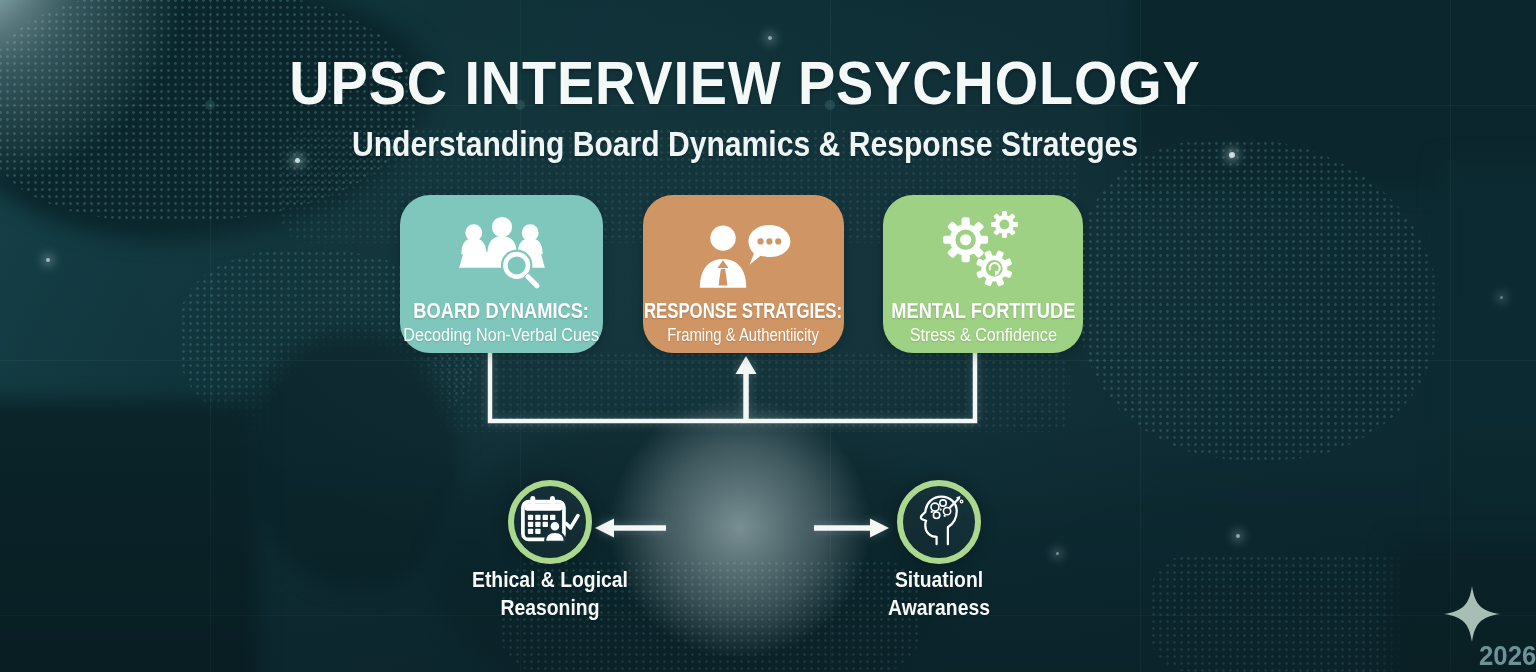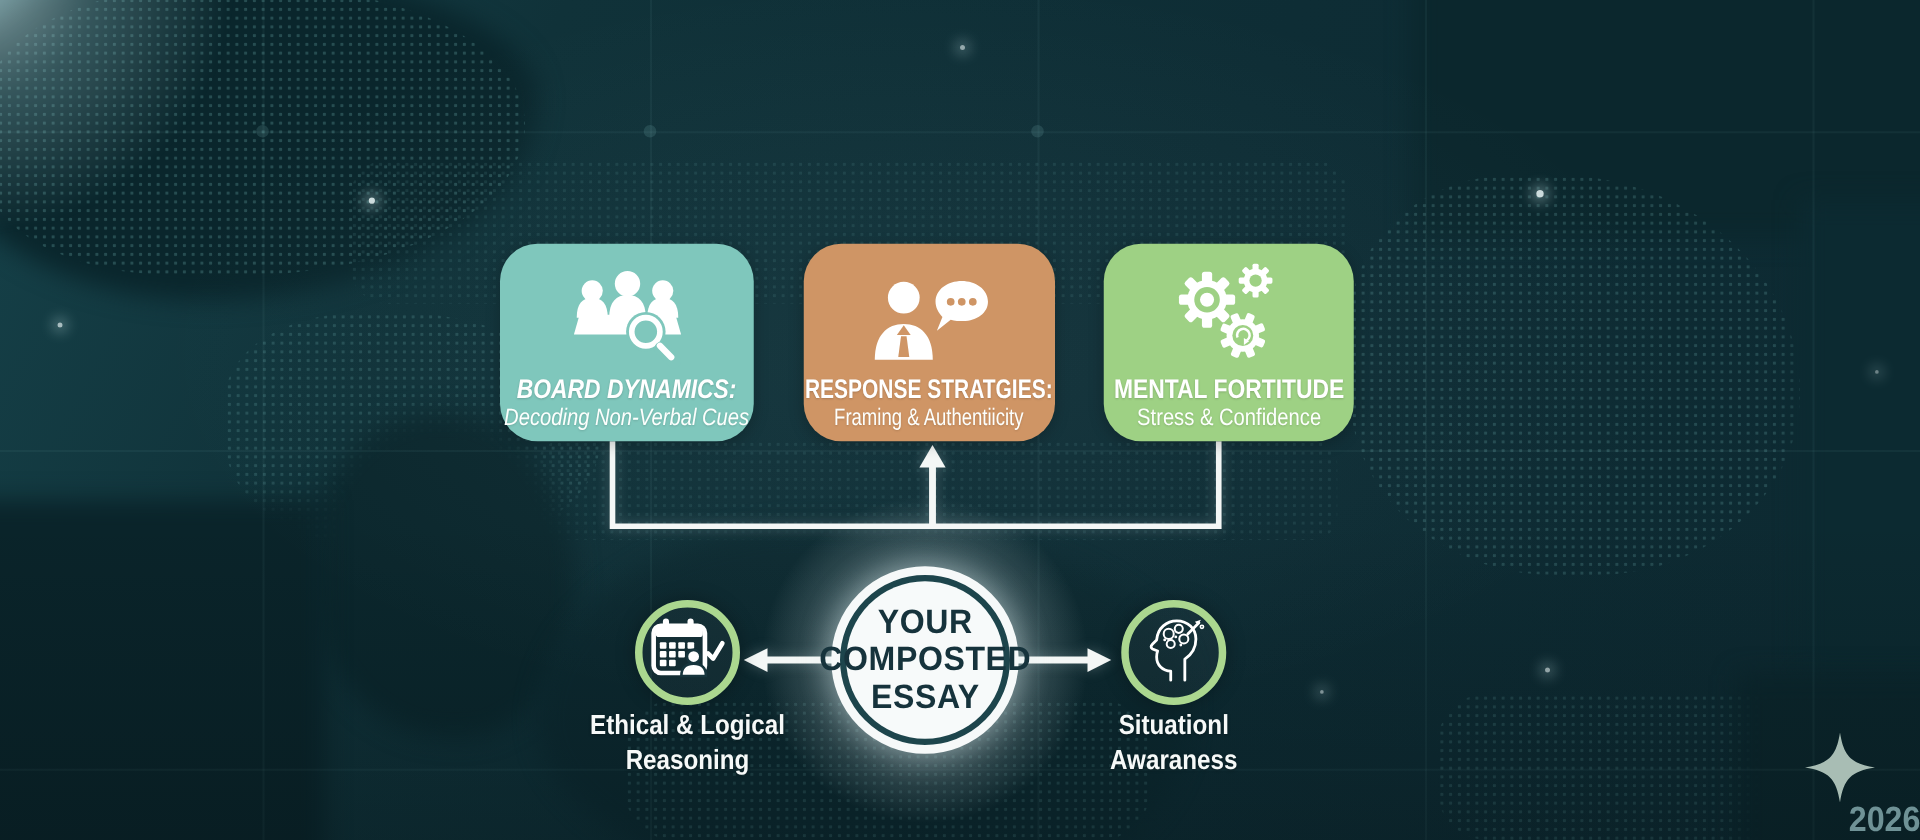--- a/index.html
+++ b/index.html
@@ -106,32 +106,36 @@
   <div class="vignette"></div>
 
   <div class="gdot" style="left:295px;top:158px;width:5px;height:5px;"></div>
   <div class="gdot" style="left:1229px;top:152px;width:6px;height:6px;"></div>
   <div class="gdot" style="left:768px;top:36px;width:4px;height:4px;opacity:.7;"></div>
   <div class="gdot" style="left:1236px;top:534px;width:4px;height:4px;opacity:.7;"></div>
   <div class="gdot" style="left:1056px;top:552px;width:3px;height:3px;opacity:.6;"></div>
   <div class="gdot" style="left:46px;top:258px;width:4px;height:4px;opacity:.8;"></div>
   <div class="gdot" style="left:1500px;top:296px;width:3px;height:3px;opacity:.5;"></div>
 
+  <header class="header">
+    <h1 class="main-title">UPSC INTERVIEW PSYCHOLOGY</h1>
+    <h2 class="subtitle">Understanding Board Dynamics &amp; Response Strateges</h2>
+  </header>
 
   <svg class="connectors" width="1536" height="672" viewBox="0 0 1536 672">
     <path d="M490 353 L490 421 L975 421 L975 353" fill="none" stroke="#f4f7f6" stroke-width="4.5"></path>
     <line x1="746" y1="421" x2="746" y2="372" stroke="#f4f7f6" stroke-width="5.5"></line>
     <polygon points="746,356 735.5,374 756.5,374" fill="#f4f7f6"></polygon>
     <line x1="666" y1="528" x2="612" y2="528" stroke="#f4f7f6" stroke-width="5.5"></line>
     <polygon points="595,528 614,518.5 614,537.5" fill="#f4f7f6"></polygon>
     <line x1="814" y1="528" x2="872" y2="528" stroke="#f4f7f6" stroke-width="5.5"></line>
     <polygon points="889,528 870,518.5 870,537.5" fill="#f4f7f6"></polygon>
   </svg>
 
-  <section class="card card-1" style="background-color: rgb(127, 199, 188); font-style: italic;">
+  <section class="card card-1" style="background-color: rgb(127, 199, 188);">
     <div class="card-icon">
       <svg viewBox="0 0 96 78" width="112" height="88">
         <circle cx="23" cy="21" r="7.5" fill="#fff"></circle>
         <path d="M12 40 C12 30 16 26 23 26 C30 26 34 30 34 40 Z" fill="#fff"></path>
         <circle cx="73" cy="21" r="7.5" fill="#fff"></circle>
         <path d="M62 40 C62 30 66 26 73 26 C80 26 84 30 84 40 Z" fill="#fff"></path>
         <circle cx="48" cy="16" r="9" fill="#fff"></circle>
         <path d="M35 40 C35 29 40 24 48 24 C56 24 61 29 61 40 Z" fill="#fff"></path>
         <polygon points="14,38 82,38 86,52 10,52" fill="#fff"></polygon>
         <circle cx="61" cy="50" r="14" fill="#7fc7bc"></circle>
@@ -215,29 +219,20 @@
         <circle cx="79" cy="20" r="2.8" fill="#cf9565"></circle>
       </svg>
     </div>
     <div class="card-text tight">
       <div class="card-title">RESPONSE STRATGIES:</div>
       <div class="card-sub">Framing &amp; Authentiicity</div>
     </div>
   </section>
 
   <div class="center-glow"></div>
-  <div class="center-ring">
-    <div class="center-disc">
-      <div class="center-text">
-        <span>YOUR</span>
-        <span>COMPOSTED</span>
-        <span>ESSAY</span>
-      </div>
-    </div>
-  </div>
 
   <div class="sat-ring sat-left" style="border-color: rgb(171, 215, 143);">
     <span>
       <svg viewBox="0 0 78 64" width="64" height="53">
         <rect x="15" y="2" width="6" height="11" rx="3" fill="#fff"></rect>
         <rect x="39" y="2" width="6" height="11" rx="3" fill="#fff"></rect>
         <rect x="6" y="9" width="50" height="46" rx="7" fill="none" stroke="#fff" stroke-width="4.5"></rect>
         <rect x="8" y="11" width="46" height="9" rx="3" fill="#fff"></rect>
         <g fill="#fff">
           <rect x="12" y="25" width="6.5" height="6.5" rx="1"></rect>

